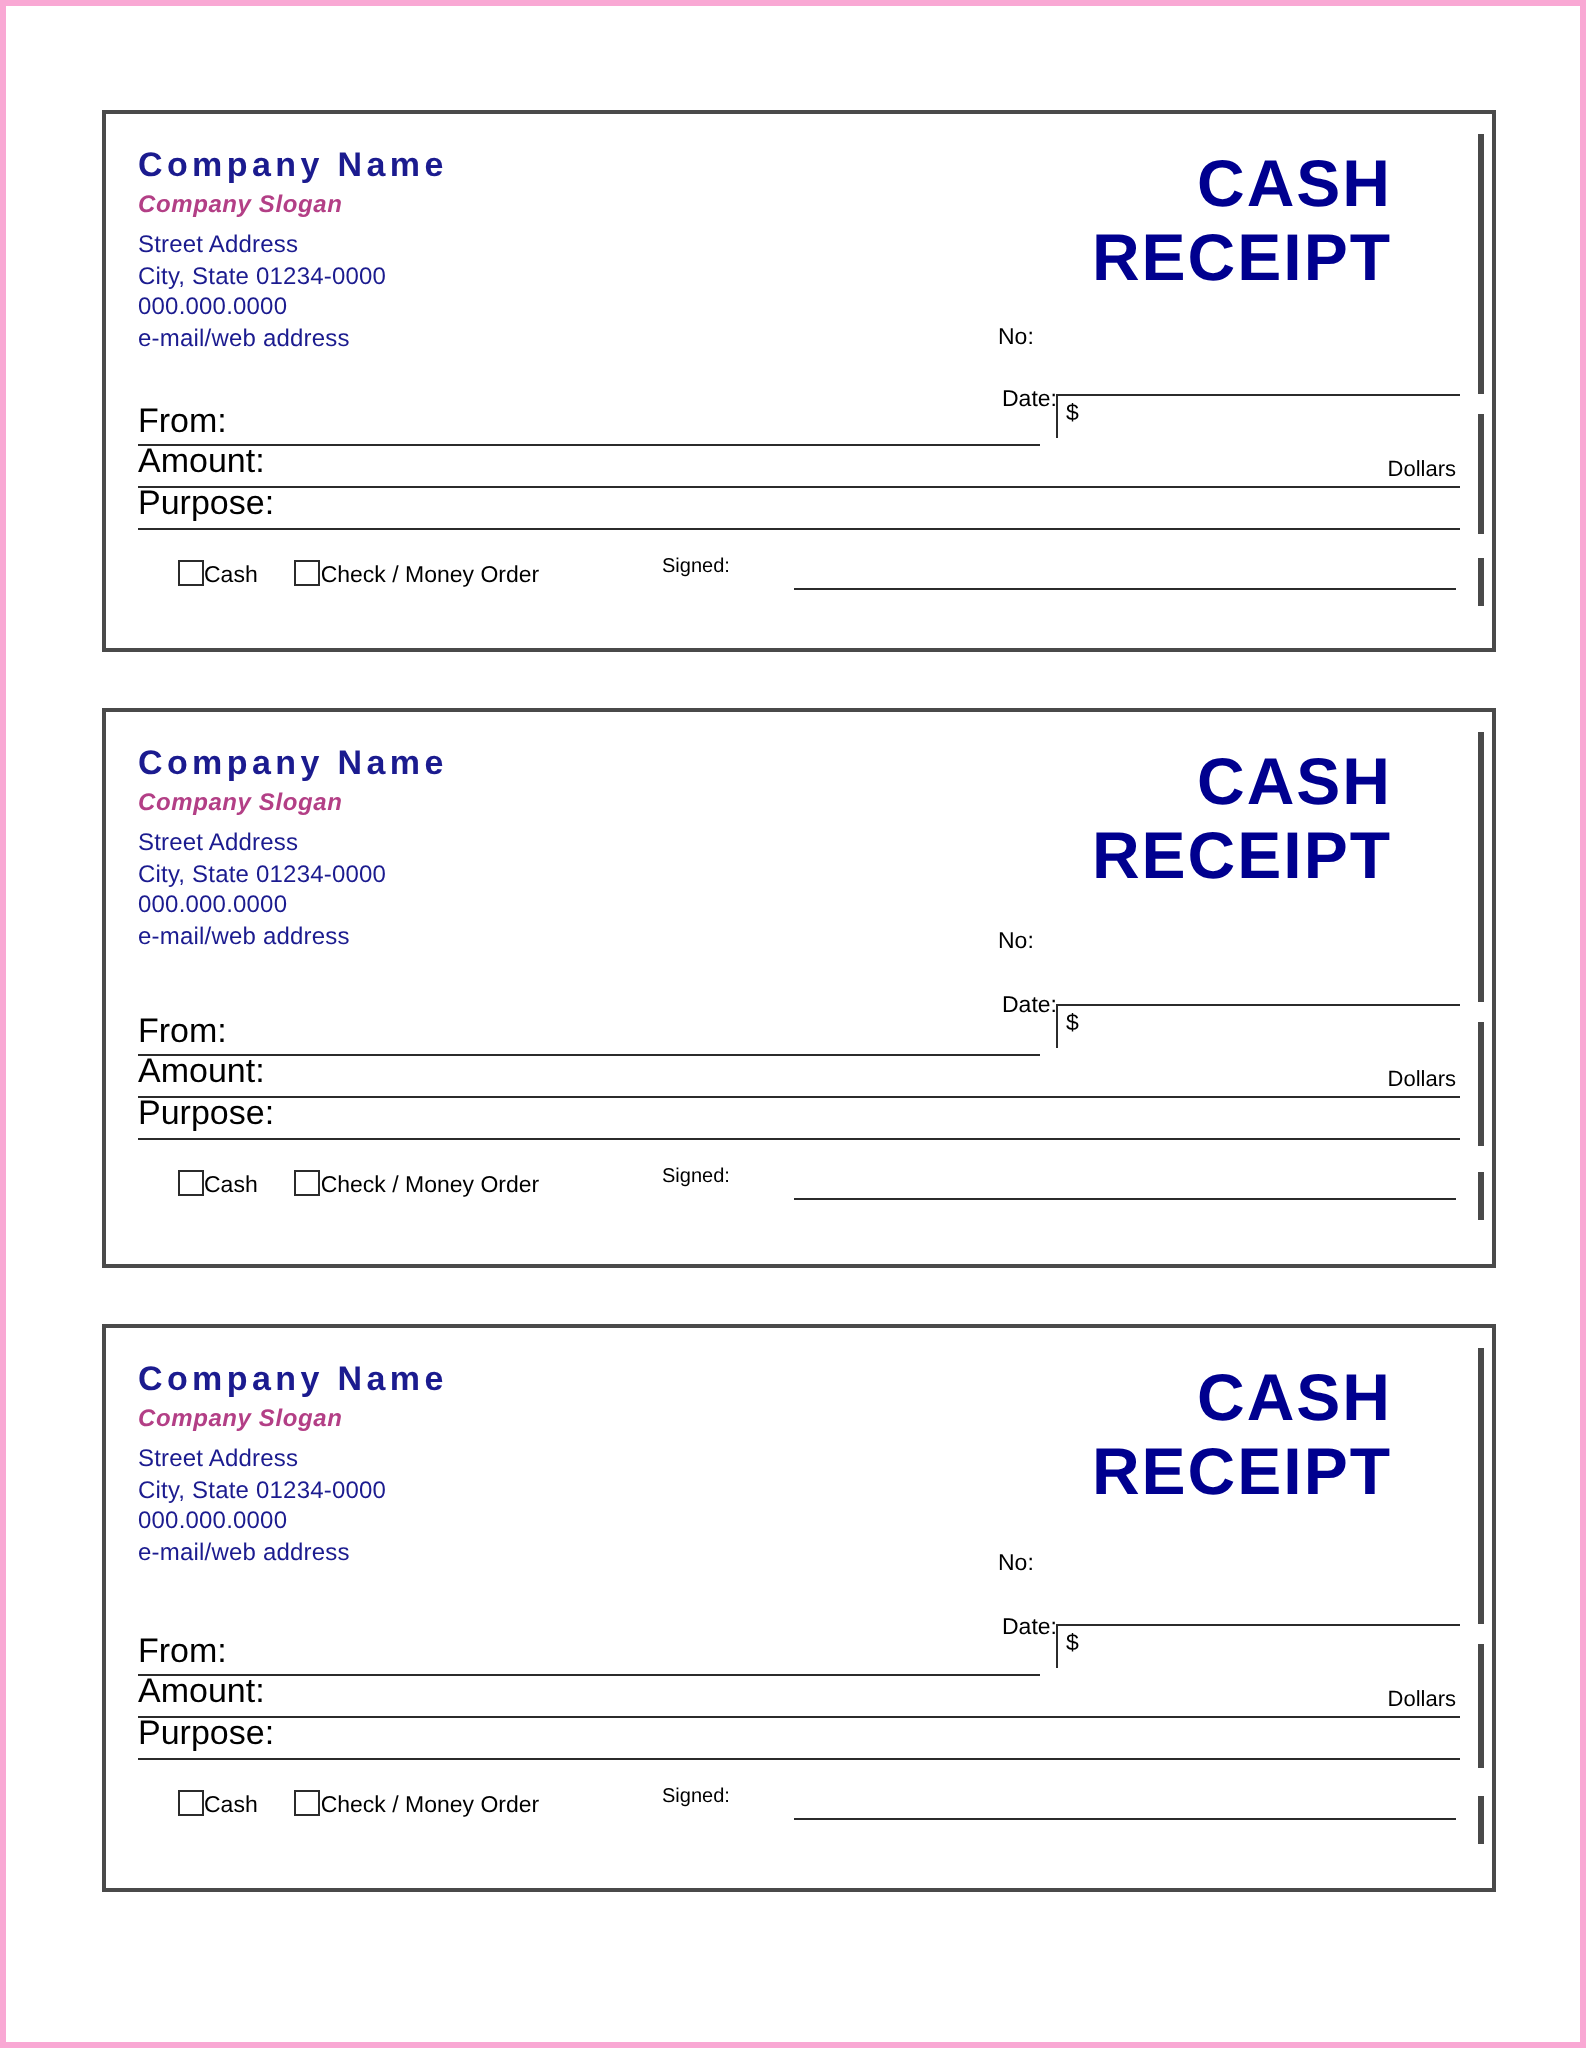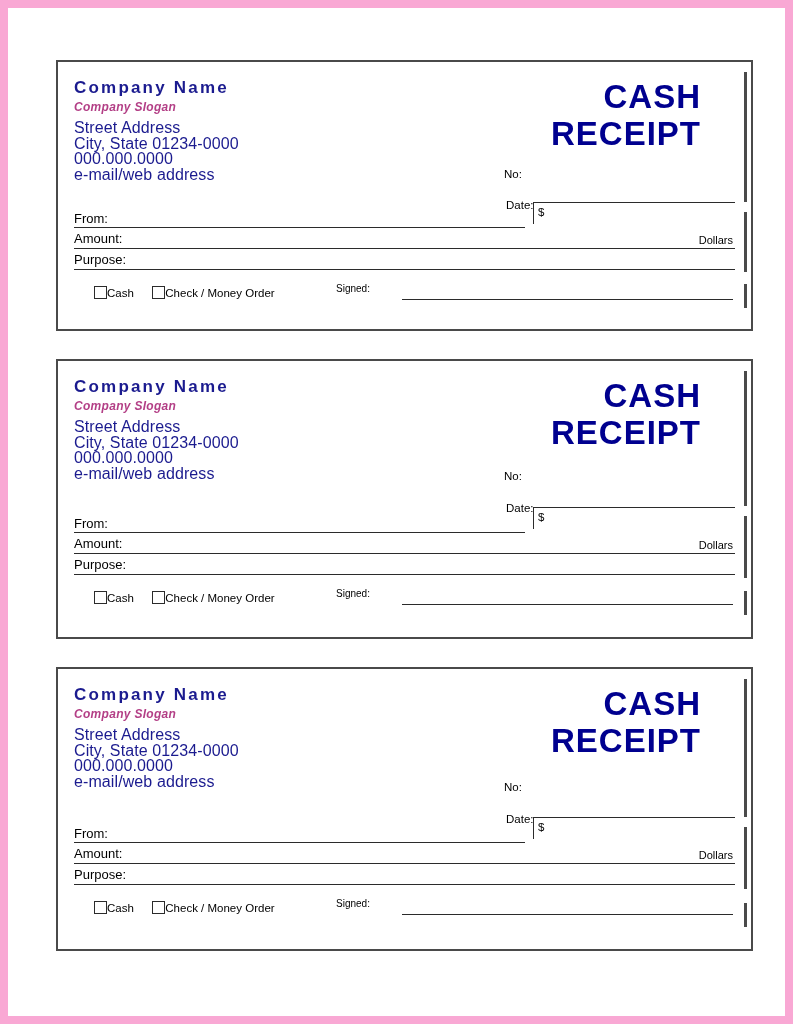--- a/index.html
+++ b/index.html
@@ -11,21 +11,21 @@
     width: 793px;
     height: 1024px;
     font-family: "Liberation Sans", sans-serif;
     overflow: hidden;
   }
   .page {
     position: relative;
     width: 793px;
     height: 1024px;
     box-sizing: border-box;
-    border: 8px solid #f9a8d4;
+    border: 3px solid #f9a8d4;
     background: #ffffff;
     text-decoration: underline;
   }
   .sheet {
     position: absolute;
     left: 0;
     top: 0;
     width: 793px;
     height: 1024px;
     box-sizing: border-box;
@@ -71,21 +71,21 @@
   .company-slogan {
     color: #b33f86;
     font-style: italic;
     font-weight: bold;
     font-size: 12px;
     letter-spacing: 0.3px;
     margin-bottom: 6px;
   }
   .addr-line {
     color: #1b1b8f;
-    font-size: 16px;
+    font-size: 12px;
     line-height: 15.5px;
     letter-spacing: 0.1px;
   }
 
   .title-block {
     position: absolute;
     right: 34px;
     top: 0px;
     text-align: right;
     color: #00008f;
@@ -109,21 +109,21 @@
   }
   .line-row {
     position: relative;
     height: 20px;
     border-bottom: 1.5px solid #2b2b2b;
   }
   .line-row .lbl {
     position: absolute;
     left: 0;
     bottom: 2px;
-    font-size: 13px;
+    font-size: 17px;
     color: #000;
   }
   .line-row .right-lbl {
     position: absolute;
     right: 2px;
     bottom: 2px;
     font-size: 11px;
     color: #000;
   }
 

